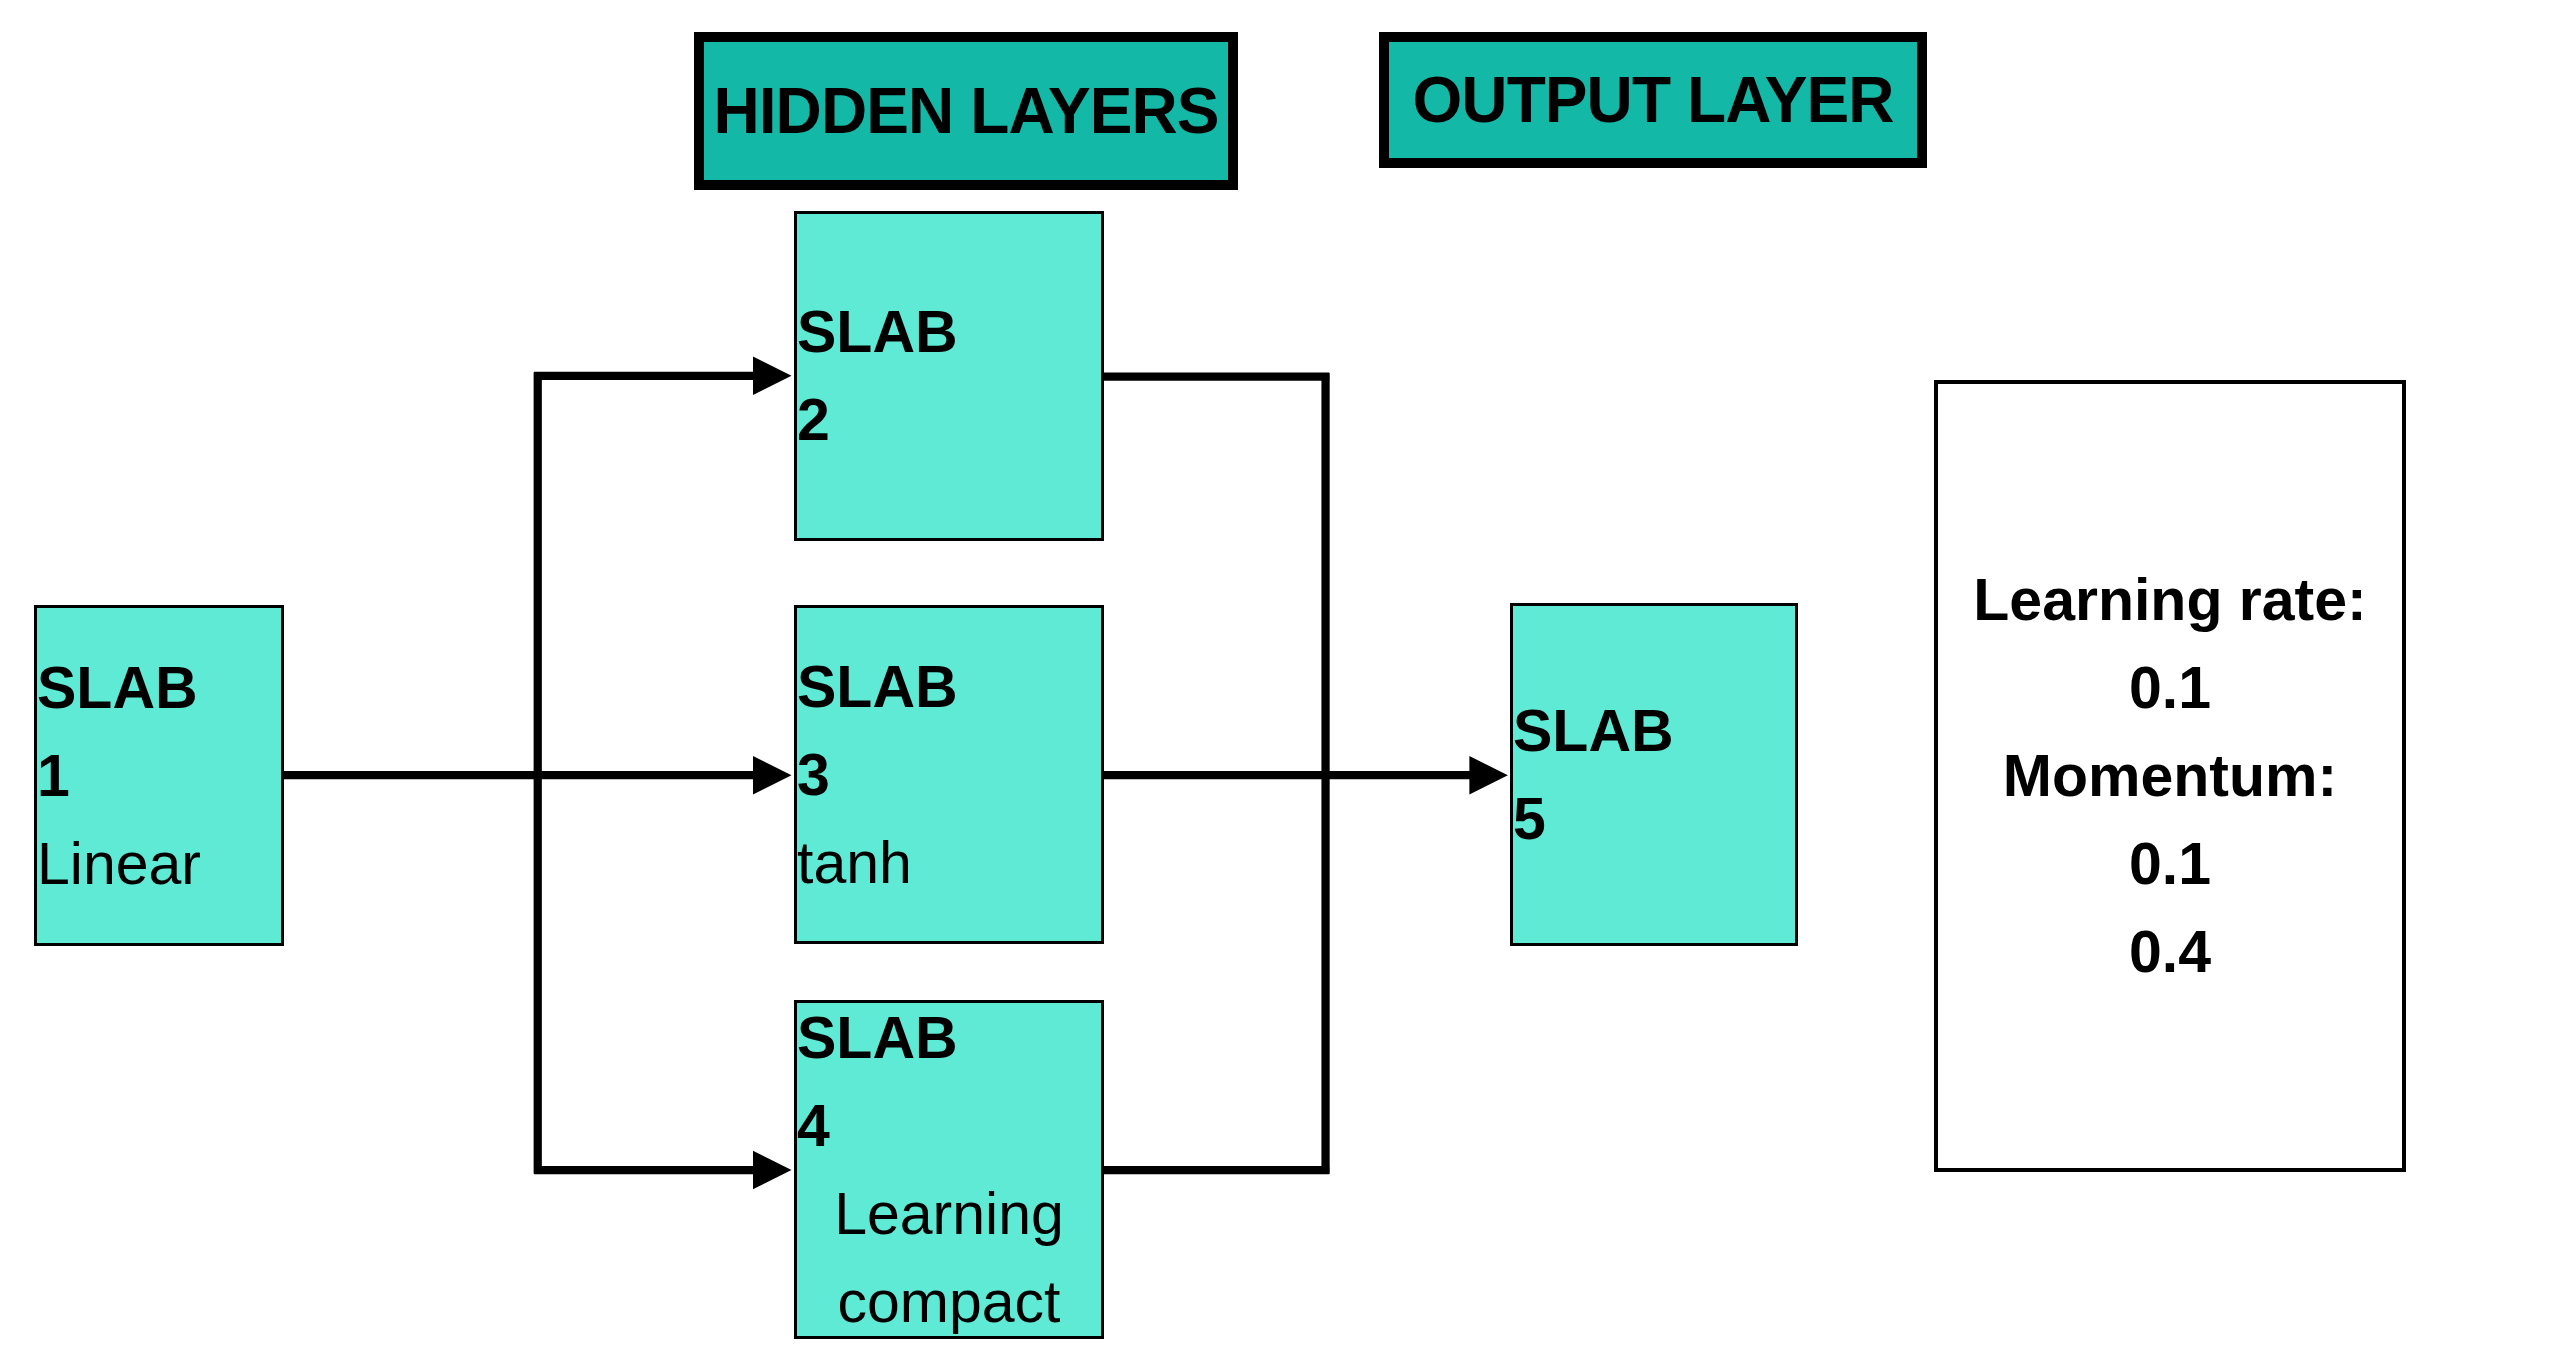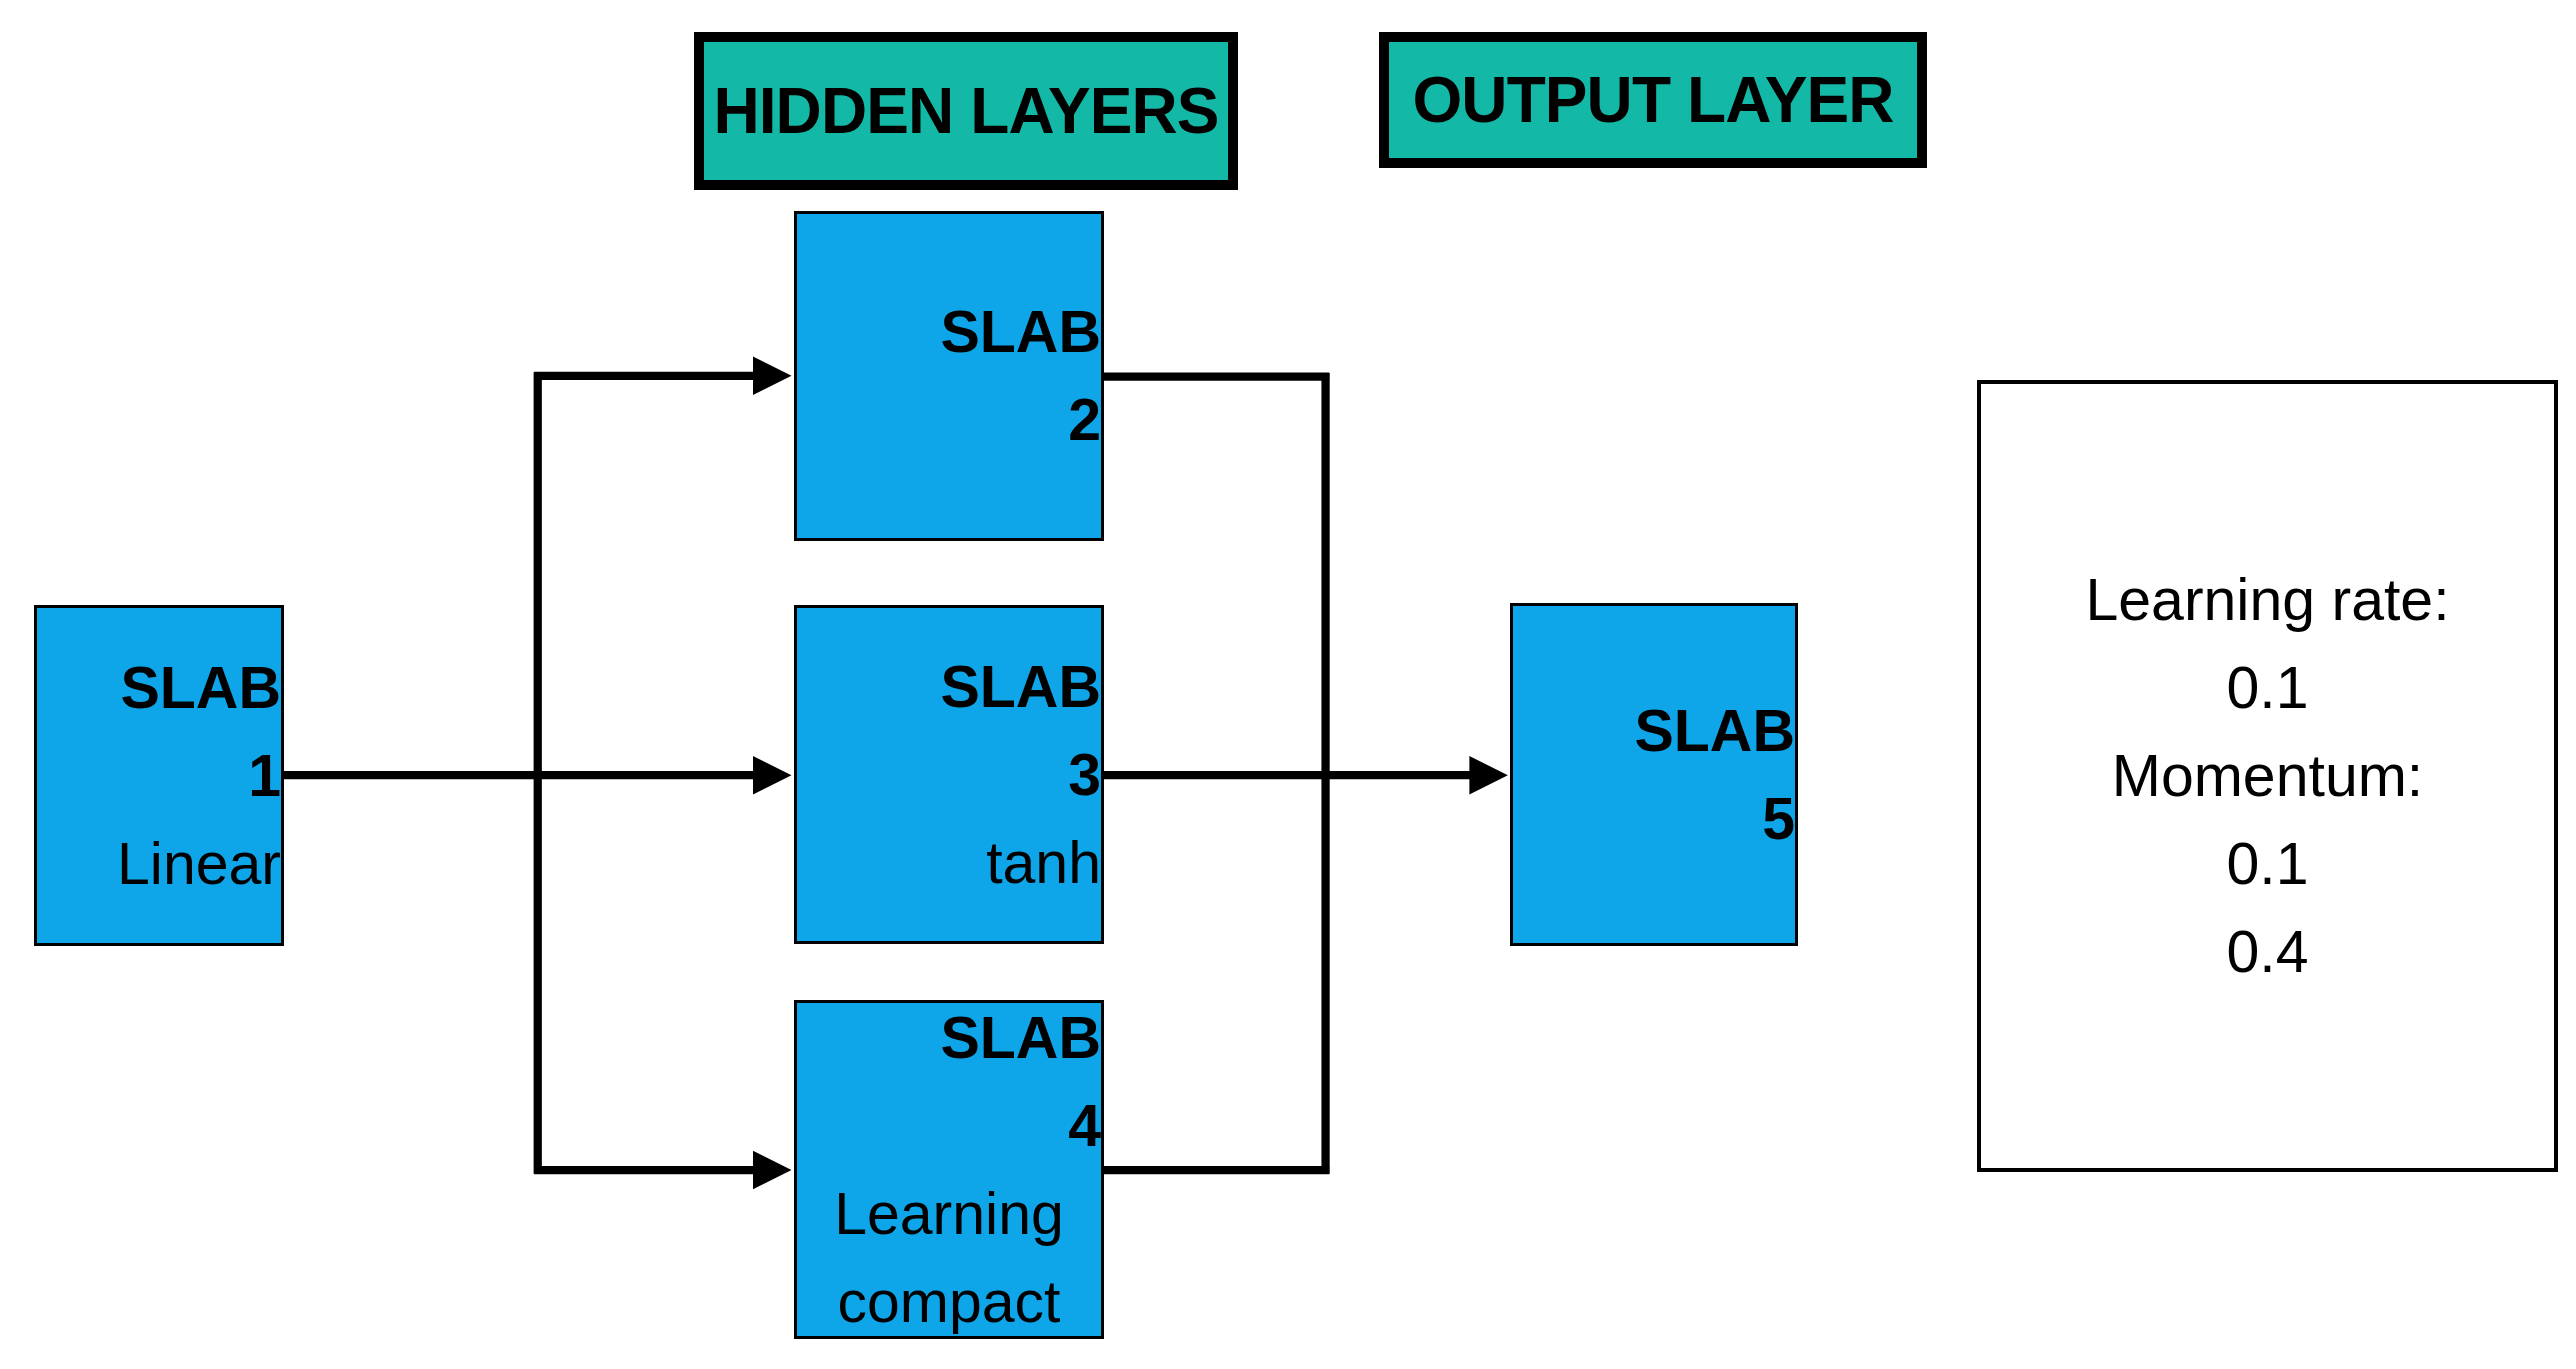--- a/index.html
+++ b/index.html
@@ -18,26 +18,26 @@
   }
   .connector-layer {
     position: absolute;
     left: 0;
     top: 0;
     z-index: 1;
   }
   .node {
     position: absolute;
     z-index: 2;
-    background: #0ea5e9;
+    background: #5eead4;
     border: 3.7px solid #000000;
     box-sizing: border-box;
     display: flex;
     flex-direction: column;
-    align-items: flex-end;
+    align-items: flex-start;
     justify-content: center;
     text-align: center;
     font-size: 59px;
     line-height: 88px;
   }
   .node .bold-line {
     font-weight: 700;
   }
   .header-box {
     position: absolute;
@@ -69,21 +69,21 @@
     line-height: 88px;
   }
   
   #slab1 { left: 34px;   top: 605px;  width: 250px; height: 341px; }
   #slab2 { left: 794px;  top: 211px;  width: 310px; height: 330px; }
   #slab3 { left: 794px;  top: 605px;  width: 310px; height: 339px; }
   #slab4 { left: 794px;  top: 1000px; width: 310px; height: 339px; }
   #slab5 { left: 1510px; top: 603px;  width: 288px; height: 343px; }
   #hdr-hidden { left: 694px;  top: 32px; width: 544px; height: 158px; }
   #hdr-output { left: 1379px; top: 32px; width: 548px; height: 136px; }
-  #params     { left: 1977px; top: 380px; width: 581px; height: 792px; }
+  #params     { left: 1934px; top: 380px; width: 472px; height: 792px; font-weight: bold; }
 </style>
 </head>
 <body>
 
 <div class="stage">
 
   <svg class="connector-layer" width="2576" height="1370" viewBox="0 0 2812 1495">
 
     <path d="M310 846 H826" stroke="#000000" stroke-width="9" fill="none"></path>
     <polygon points="864,846 822,825 822,867" fill="#000000"></polygon>

